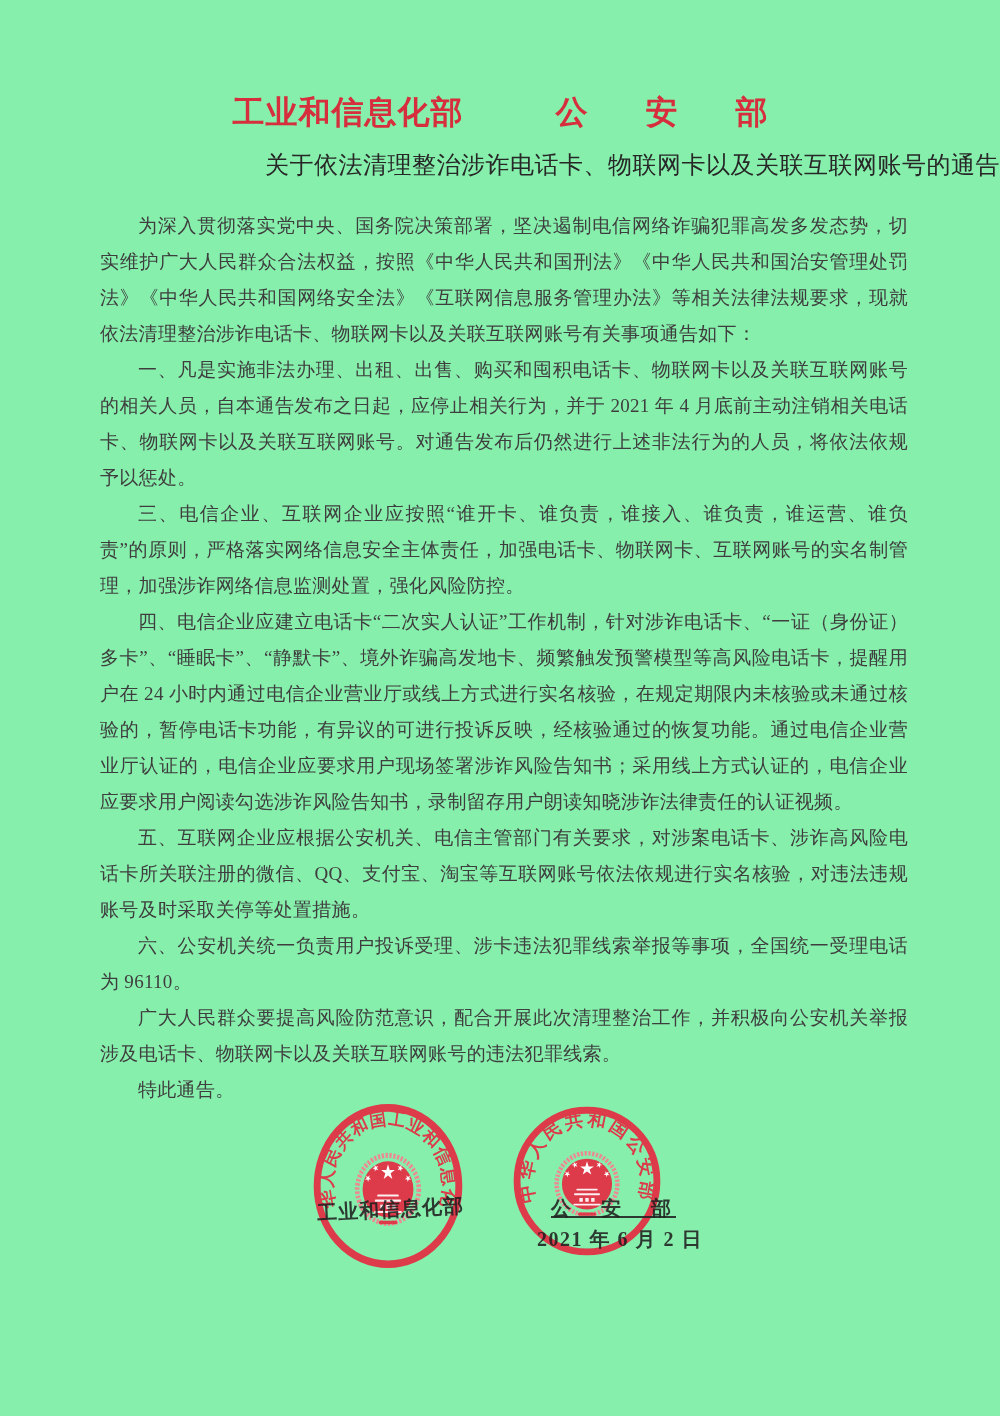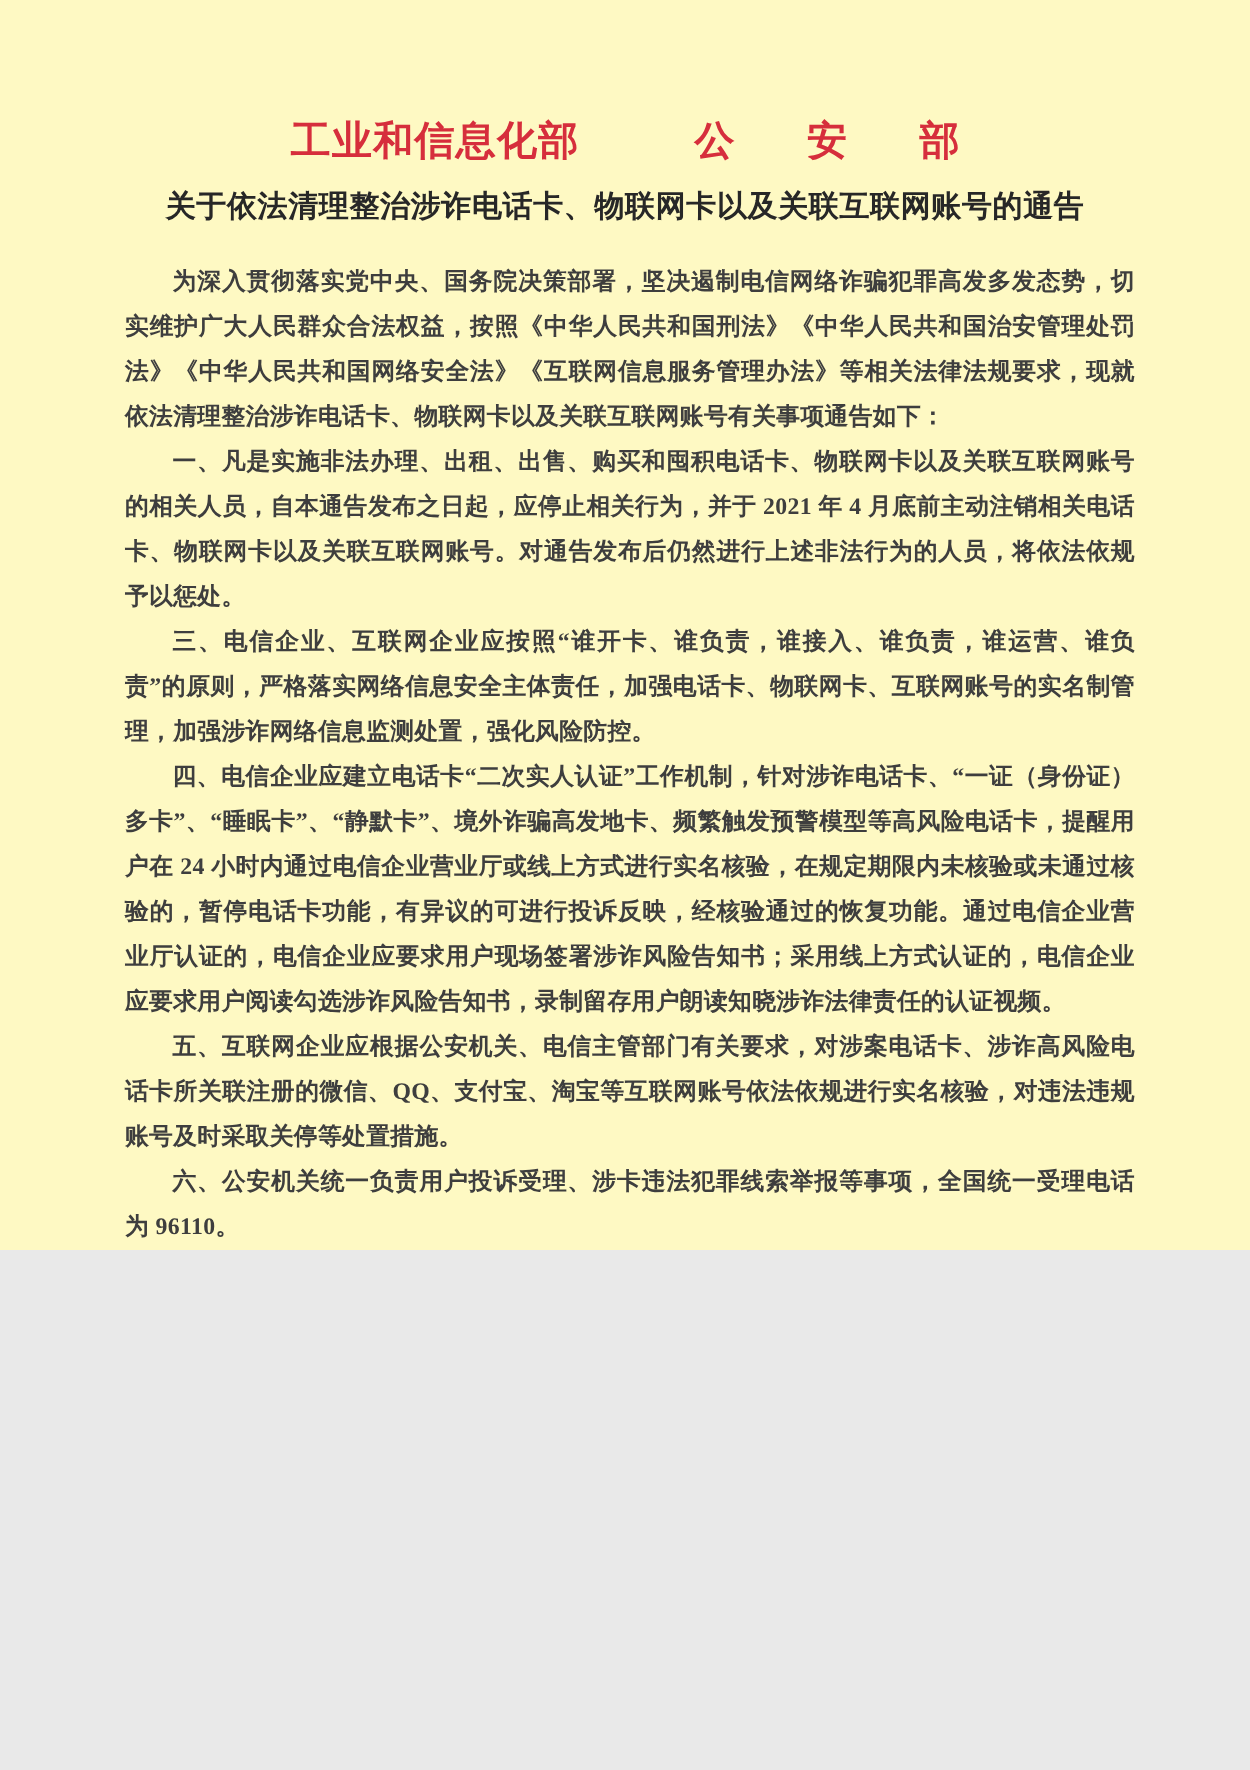--- a/index.html
+++ b/index.html
@@ -3,58 +3,58 @@
 <meta charset="utf-8">
 <style>
   :root{
     --red:#d62e3c;
     --seal-red:#dd3a4a;
     --seal-light:#ec8a93;
     --ink:#3e3e3e;
   }
   html,body{margin:0;padding:0;background:#e9e9e9;}
   .page{
-    width:1000px;height:1000px;position:relative;margin:0 auto;
-    background:#fef9c3;overflow:hidden;
+    width:1000px;height:1416px;position:relative;margin:0 auto;
+    background:#86efac;overflow:hidden;
     font-family:"Liberation Serif","DejaVu Serif",serif;
   }
   .header-row{
     padding-top:92px;display:flex;justify-content:center;align-items:baseline;
     gap:92px;color:var(--red);font-weight:bold;font-size:32px;line-height:1.25;
     letter-spacing:1px;
   }
   .ministry-right{letter-spacing:58px;margin-right:-58px;white-space:nowrap;text-align:center;}
   .doc-title{
-    margin-top:17px;text-align:center;font-size:24px;font-weight:bold;
+    margin-top:17px;text-align:right;font-size:24px;font-weight:normal;
     color:#272727;letter-spacing:0.5px;
   }
   .doc-body{
     margin:27px 92px 0 100px;font-size:19px;line-height:36px;
-    text-align:justify;color:var(--ink);letter-spacing:0.3px;font-weight:bold;
+    text-align:justify;color:var(--ink);letter-spacing:0.3px;
   }
   .doc-body p{margin:0;text-indent:2em;}
   .seal{position:absolute;}
   .seal-left{left:311px;top:1101px;width:154px;height:170px;}
   .seal-right{left:511px;top:1104px;width:152px;height:154px;}
   .seal svg{width:100%;height:100%;display:block;}
   .ring{fill:none;stroke:var(--seal-red);stroke-width:9;}
   .ring-text{fill:var(--seal-red);font-weight:bold;font-family:"Liberation Serif","DejaVu Serif",serif;}
   .ring-text-long{font-size:21.5px;letter-spacing:1.5px;}
   .ring-text-short{font-size:24px;letter-spacing:4px;}
   .wreath{fill:none;stroke:var(--seal-light);stroke-width:6;stroke-dasharray:3 2;}
   .disc{fill:var(--seal-red);}
   .star{fill:#fff;}
   .gate{fill:#ffffff;opacity:.92;}
   .ribbon{fill:var(--seal-red);}
   .seal-overlay{
     position:absolute;font-weight:bold;color:rgba(32,32,32,.88);
     white-space:nowrap;font-family:"Liberation Serif","DejaVu Serif",serif;
   }
   .ovl-left{left:317px;top:1196px;font-size:20px;letter-spacing:1px;transform:rotate(-3deg);}
-  .ovl-right{left:551px;top:1195px;font-size:20px;letter-spacing:5px;}
+  .ovl-right{left:551px;top:1195px;font-size:20px;letter-spacing:5px;text-decoration:underline;}
   .seal-date{left:537px;top:1226px;font-size:20px;letter-spacing:1.5px;}
 </style>
 </head>
 <body>
 
 <div class="page">
 
   <div class="header-row">
     <span class="ministry-left">工业和信息化部</span>
     <span class="ministry-right">公安部</span>

